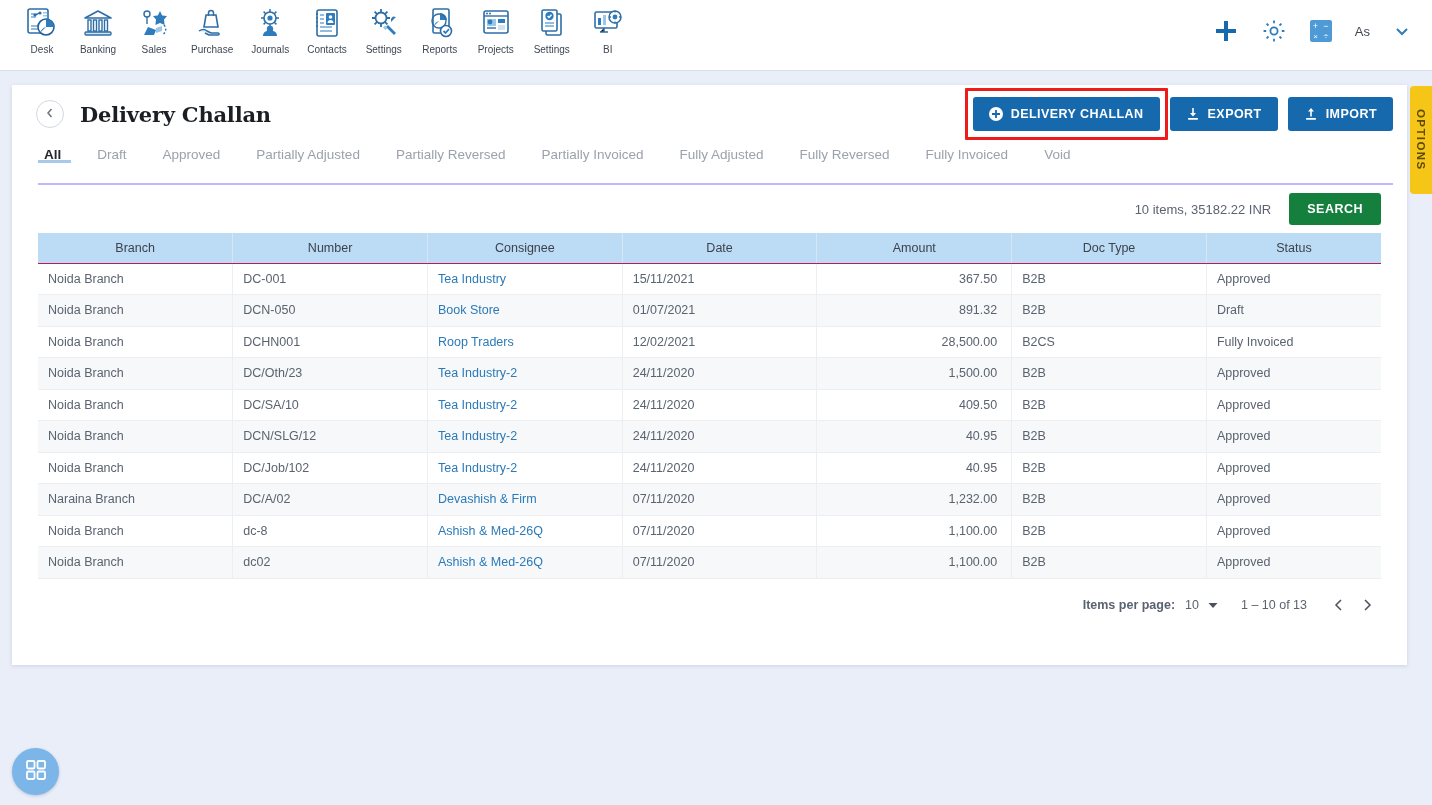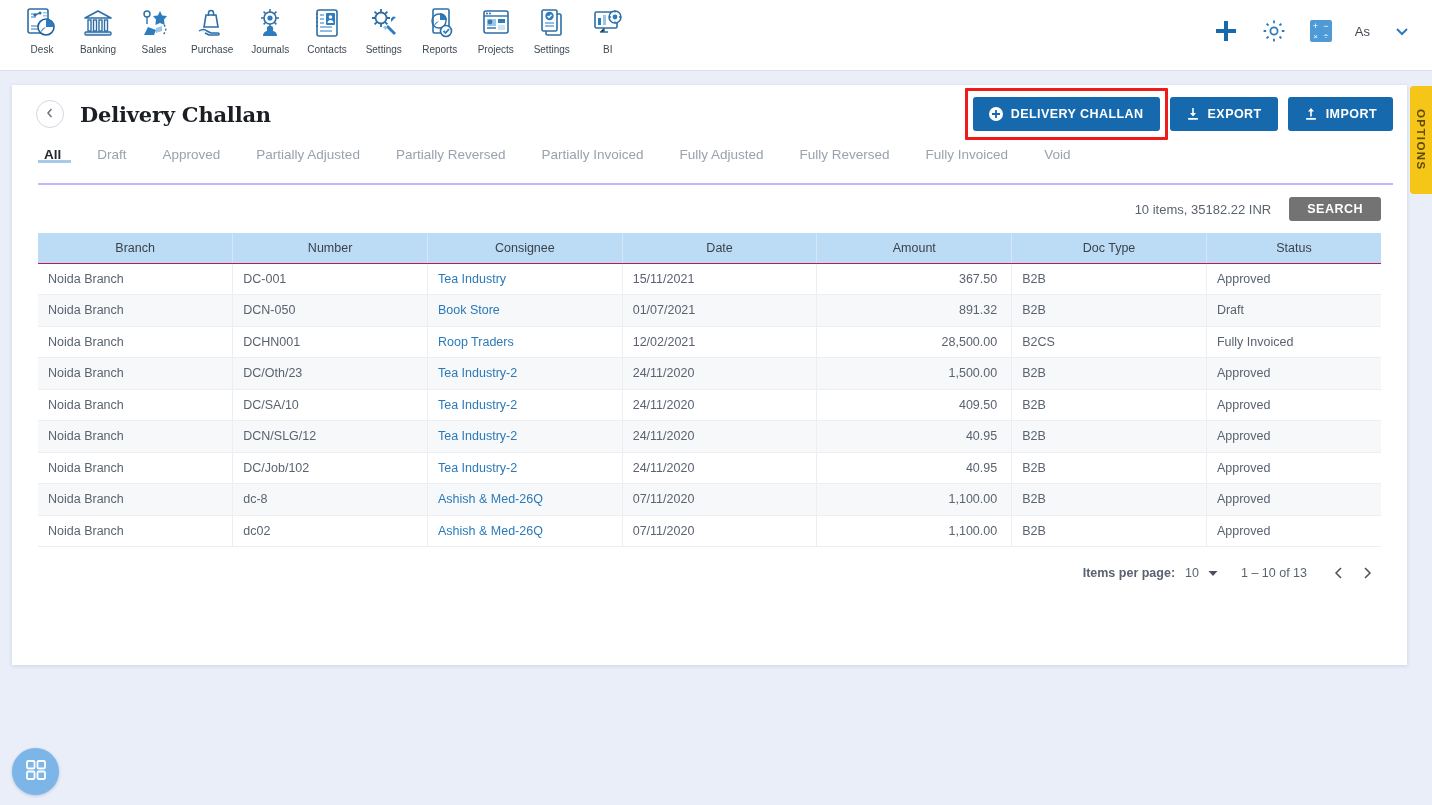--- a/index.html
+++ b/index.html
@@ -116,21 +116,21 @@
     height: 3px; background: #a9c9e8;
   }
 
   
   .search-row {
     height: 48px; display: flex; align-items: center;
     justify-content: flex-end; padding: 0 26px;
   }
   .items-count { font-size: 13px; color: #5a6370; margin-right: 18px; }
   .search-btn {
-    height: 24px; padding: 0 18px; background: #737373;
+    height: 32px; padding: 0 18px; background: #15803d;
     color: #fff; border: none; border-radius: 3px;
     font-size: 12.5px; font-weight: 700; letter-spacing: .5px;
     cursor: pointer; font-family: "Liberation Sans", sans-serif;
   }
 
   
   .table-wrap { padding: 0 26px; }
   table { width: 100%; border-collapse: collapse; table-layout: fixed; }
   thead th {
     background: #bcdcf5; color: #3b424b;
@@ -562,20 +562,29 @@
         <tr>
           <td>Noida Branch</td>
           <td>DC/Job/102</td>
           <td class="link"><span>Tea Industry-2</span></td>
           <td>24/11/2020</td>
           <td class="num">40.95</td>
           <td>B2B</td>
           <td>Approved</td>
         </tr>
         <tr>
+          <td>Naraina Branch</td>
+          <td>DC/A/02</td>
+          <td class="link"><span>Devashish &amp; Firm</span></td>
+          <td>07/11/2020</td>
+          <td class="num">1,232.00</td>
+          <td>B2B</td>
+          <td>Approved</td>
+        </tr>
+        <tr>
           <td>Noida Branch</td>
           <td>dc-8</td>
           <td class="link"><span>Ashish &amp; Med-26Q</span></td>
           <td>07/11/2020</td>
           <td class="num">1,100.00</td>
           <td>B2B</td>
           <td>Approved</td>
         </tr>
         <tr>
           <td>Noida Branch</td>

